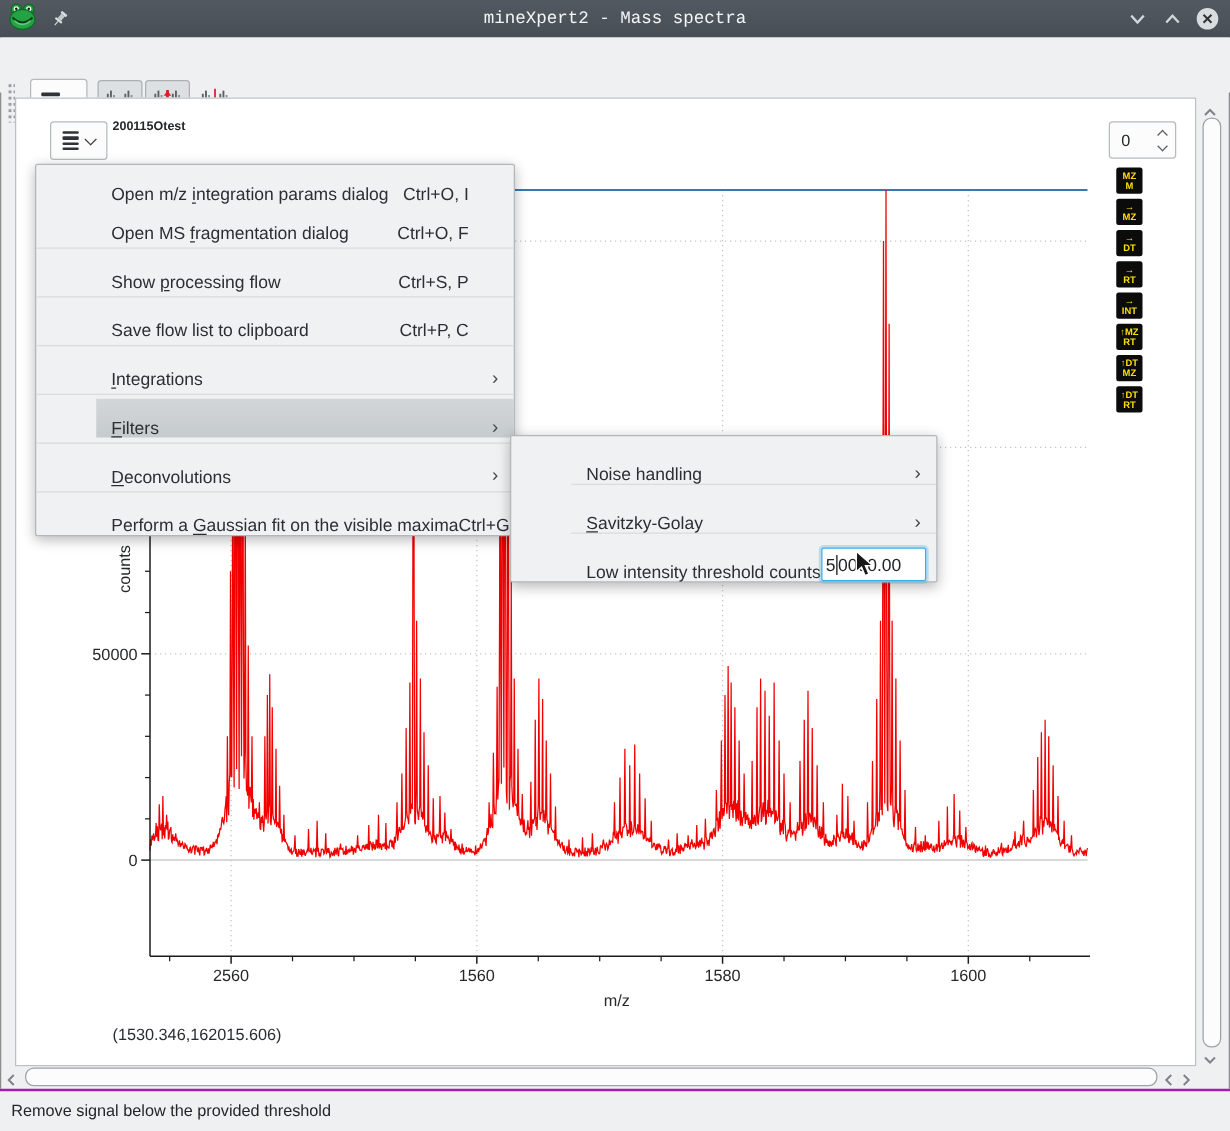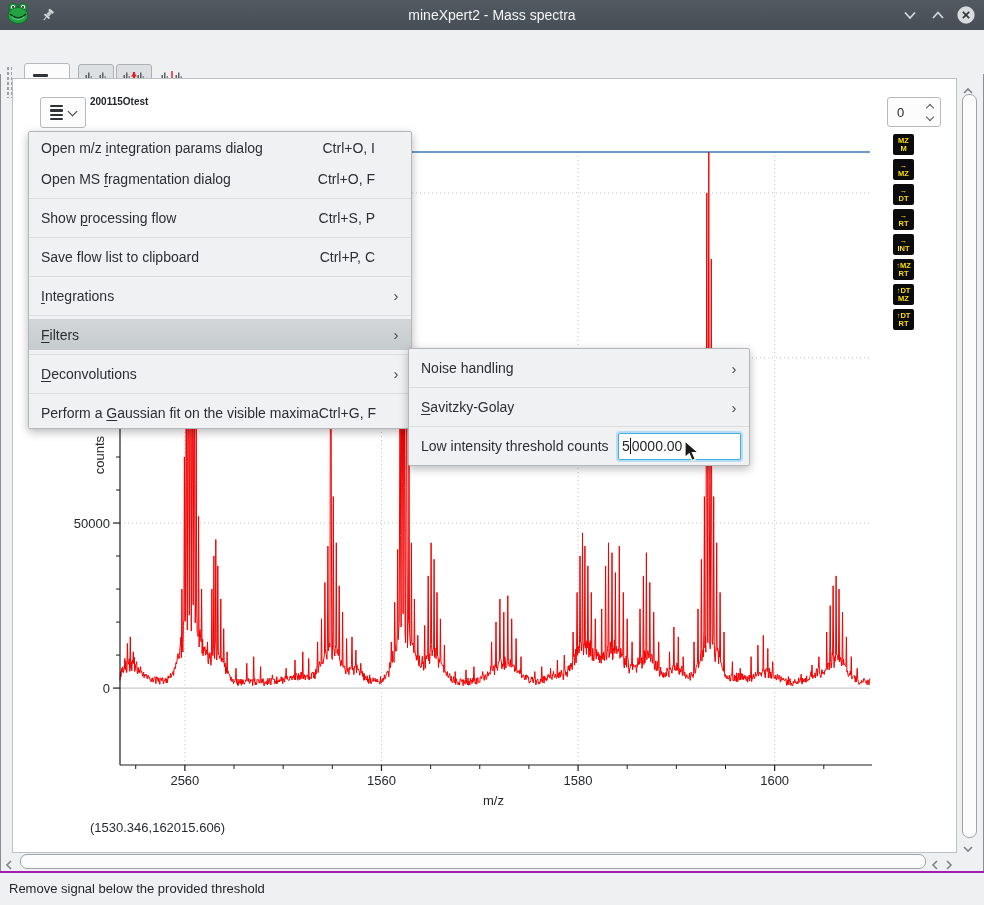--- a/index.html
+++ b/index.html
@@ -1,20 +1,20 @@
 <!DOCTYPE html>
 <html><head>
 <meta charset="utf-8">
 <style>
   html,body{margin:0;padding:0;background:#555;}
   #app{position:relative;width:984px;height:905px;background:#eff0f1;overflow:hidden;
        font-family:"Liberation Sans",sans-serif;box-shadow:inset 0 0 0 1px #8a8e91;}
   
   #titlebar{position:absolute;left:0;top:0;width:984px;height:30px;
-    background:linear-gradient(#525960,#474e55);display:flex;align-items:center;}
+    background:linear-gradient(#525960,#474e55);display:flex;align-items:center;font-family:Liberation Mono, monospace;}
   #tb-title{position:absolute;left:0;right:0;text-align:center;color:#f4f5f6;font-size:14px;}
   .tb-left{display:flex;align-items:center;gap:8px;margin-left:6px;z-index:2;}
   .tb-right{position:absolute;right:8px;top:0;height:30px;display:flex;align-items:center;gap:8px;z-index:2;}
   .winbtn{width:20px;height:20px;display:flex;align-items:center;justify-content:center;cursor:default;}
   
   #toolbar{position:absolute;left:0;top:30px;width:984px;height:44px;background:#eff0f1;}
   #tool-handle{position:absolute;left:6px;top:36px;width:6px;height:32px;
      background-image:radial-gradient(#9aa0a4 1px,transparent 1.2px);background-size:4px 5px;}
   .btn{position:absolute;background:#fcfcfc;border:1px solid #b6babd;border-radius:3px;
        display:flex;align-items:center;justify-content:center;gap:6px;}
@@ -35,21 +35,21 @@
   #spin-arrows{display:flex;flex-direction:column;gap:3px;margin-right:7px;}
   .chev-up{display:inline-block;width:5px;height:5px;border-left:1.6px solid #55595c;border-top:1.6px solid #55595c;transform:rotate(45deg);}
   .chev-dn{display:inline-block;width:5px;height:5px;border-right:1.6px solid #55595c;border-bottom:1.6px solid #55595c;transform:rotate(45deg);}
   
   .tile{position:absolute;left:893px;width:21px;height:21px;background:#0b0b0b;border-radius:2px;
     color:#ffdf00;font-size:7.5px;font-weight:bold;line-height:8px;display:flex;flex-direction:column;
     align-items:center;justify-content:center;letter-spacing:0;}
   
   .menu{position:absolute;background:#f0f1f2;border:1px solid #b3b7ba;border-radius:2px;
         box-shadow:0 3px 10px rgba(0,0,0,.28);z-index:10;}
-  .menu-item{display:flex;align-items:center;height:31px;padding:0 8px 0 12px;font-size:14px;color:#2b2f33;}
+  .menu-item{display:flex;align-items:flex-end;height:31px;padding:0 8px 0 12px;font-size:14px;color:#2b2f33;margin-left:48px;}
   .menu-item .mi-label{white-space:nowrap;}
   .menu-item .mi-short{margin-left:auto;padding-right:14px;white-space:nowrap;}
   .menu-item .mi-arrow{width:14px;text-align:center;font-size:15px;color:#44484b;margin-left:auto;}
   .menu-item .mi-short + .mi-arrow{margin-left:0;}
   .menu-item.hl{background:linear-gradient(#d2d6d9,#c6cbce);}
   .menu-sep{height:8px;position:relative;}
   .menu-sep::after{content:"";position:absolute;left:0;right:0;top:4px;border-top:1px solid #d9dbdc;}
   #submenu .menu-item{height:38px;}
   #submenu .menu-item + .menu-item{border-top:1px solid #d9dbdc;}
   .lit-input{margin-left:auto;width:118px;height:25px;background:#fff;border:1px solid #3daee9;

